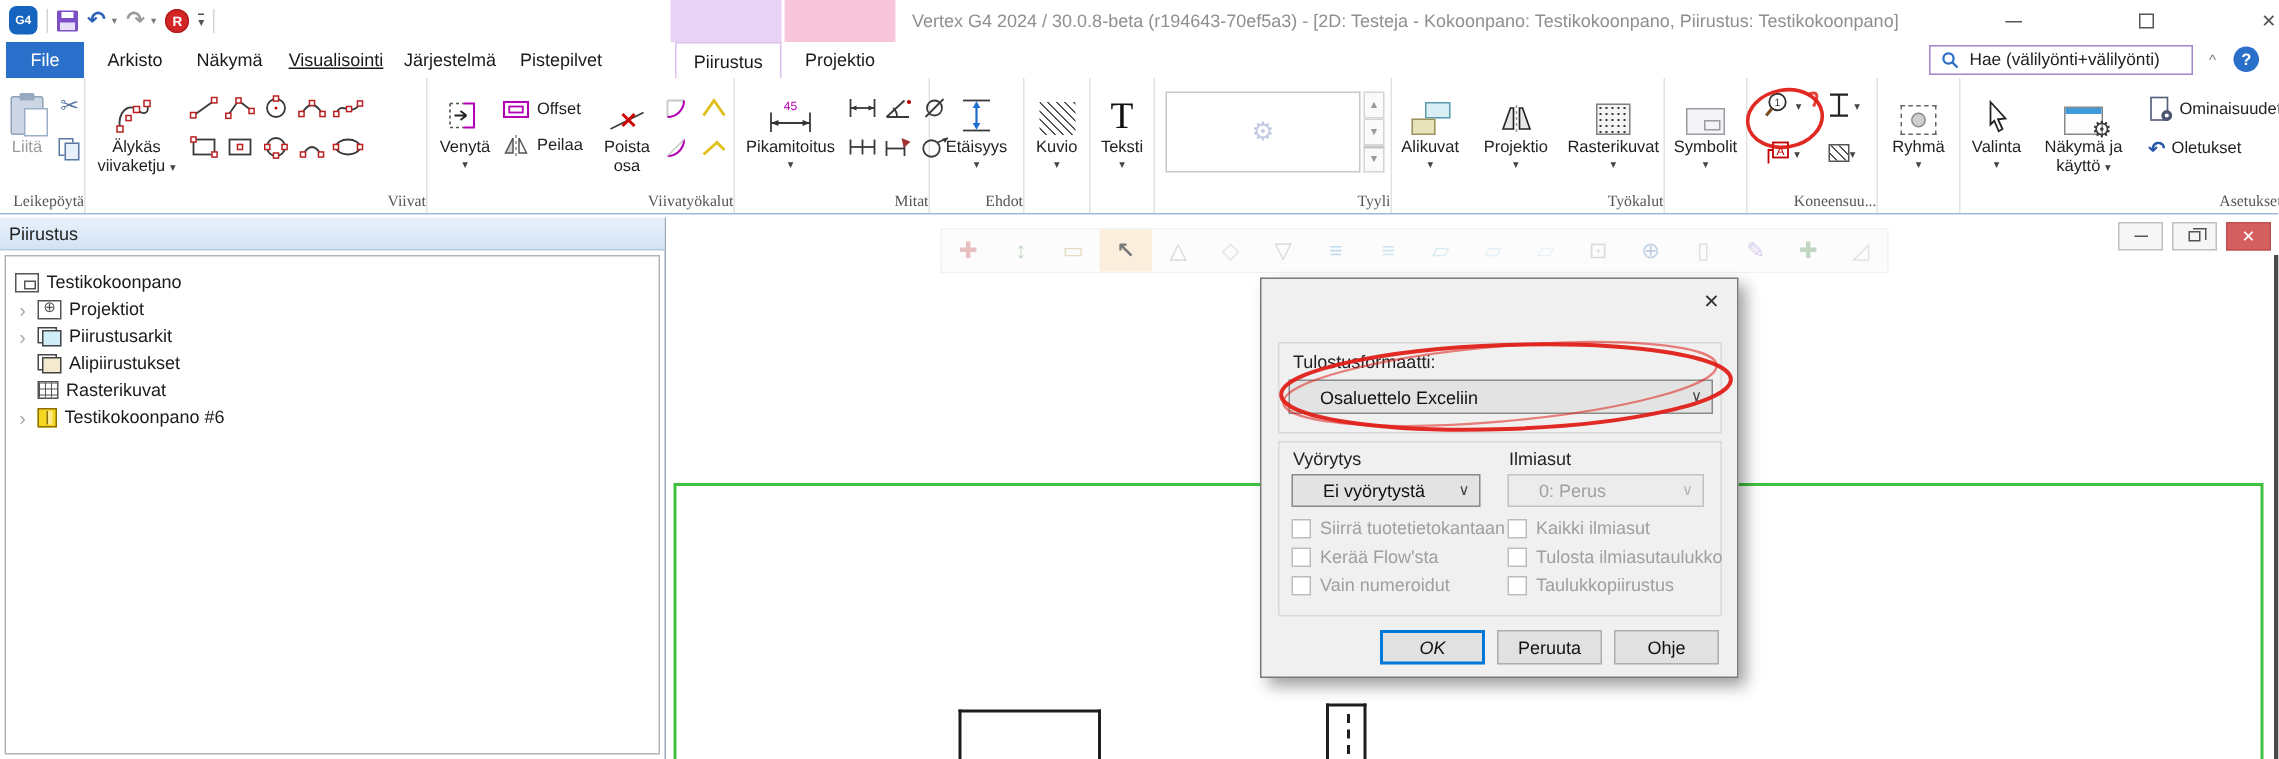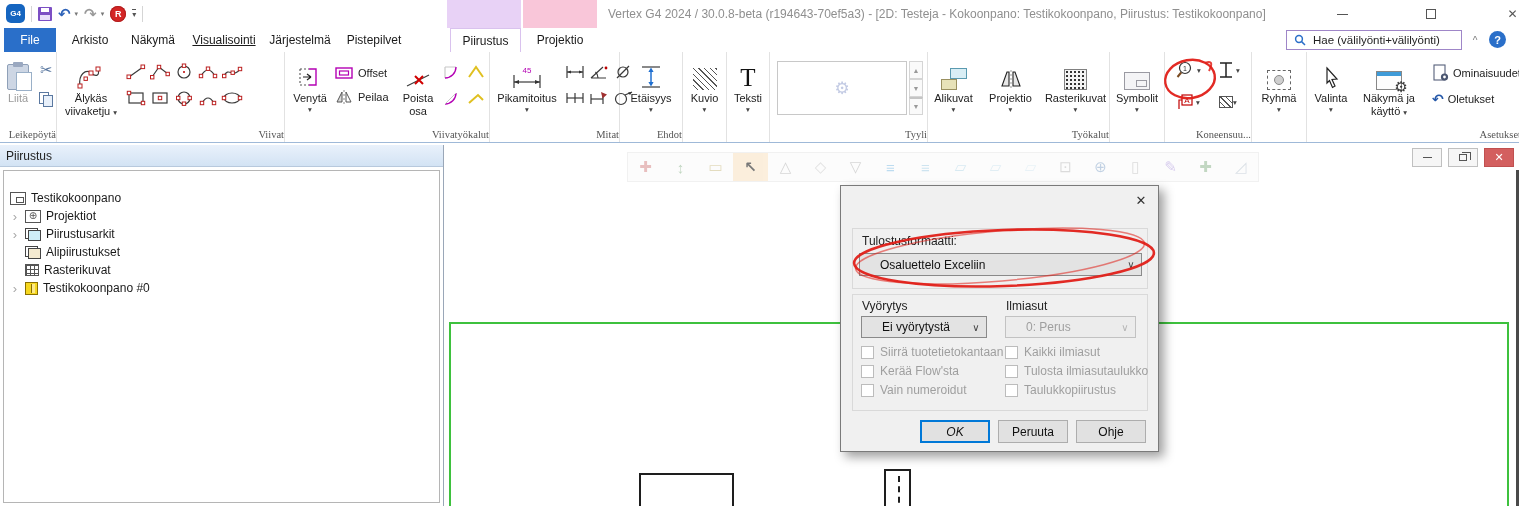--- a/index.html
+++ b/index.html
@@ -72,21 +72,21 @@
   .clipico::before { content:""; position:absolute; left:5px; top:-3px; width:10px; height:5px; background:#9aa8c0; border-radius:1px; }
   .clipico::after { content:""; position:absolute; right:-4px; bottom:-2px; width:14px; height:17px; background:#fff; border:1px solid #9ab0c8; }
   .copyico { width:16px; height:15px; position:relative; }
   .copyico i { position:absolute; width:10px; height:12px; background:#fff; border:1px solid #5a78a0; }
   .copyico i:last-child { left:4px; top:3px; background:#e8f0fa; }
   .dis { color:#9a9a9a; }
 
   
   #leftpanel { position:absolute; left:0; top:145px; width:444px; height:361px; background:#fff; border-right:1px solid #9aa7b8; }
   .pheader { height:22px; background:linear-gradient(#e9f1fb,#d3e3f4); border-bottom:1px solid #b8c9dd; font-size:12px; display:flex; align-items:center; padding-left:6px; color:#222; }
-  .treebox { position:absolute; top:25px; left:3px; right:3px; bottom:3px; border:1px solid #b5b5b5; background:#fff; padding-top:18px; }
+  .treebox { position:absolute; top:25px; left:3px; right:3px; bottom:3px; border:1px solid #b5b5b5; background:#fff; padding-top:8px; }
   .trow { display:flex; align-items:center; height:18px; font-size:12px; gap:5px; padding-left:6px; }
   .chev { width:10px; color:#a8a8a8; font-size:13px; text-align:center; flex:none; line-height:1; }
   .ti { width:16px; height:13px; position:relative; flex:none; }
   .ti-draw { border:1px solid #555; background:#fff; }
   .ti-draw::after { content:""; position:absolute; right:1px; bottom:1px; width:6px; height:4px; border:1px solid #555; }
   .ti-proj { border:1px solid #555; background:#fff; font-size:10px; color:#555; display:flex; align-items:center; justify-content:center; line-height:1; }
   .ti-sheets::before { content:""; position:absolute; left:0; top:0; width:11px; height:9px; background:#fff; border:1px solid #444; }
   .ti-sheets::after { content:""; position:absolute; right:0; bottom:0; width:11px; height:9px; background:#cfeef7; border:1px solid #444; }
   .ti-tan::after { background:#f4ead0; }
   .ti-grid { width:14px; height:12px; border:1px solid #555; background:#fff; background-image:linear-gradient(#555 1px,transparent 1px),linear-gradient(90deg,#555 1px,transparent 1px); background-size:4px 4px; }
@@ -644,21 +644,21 @@
       <span>Alipiirustukset</span>
     </div>
     <div class="trow">
       <span class="chev"></span>
       <span class="ti ti-grid"></span>
       <span>Rasterikuvat</span>
     </div>
     <div class="trow">
       <span class="chev">›</span>
       <span class="ti ti-part"></span>
-      <span>Testikokoonpano #0</span>
+      <span>Testikokoonpano #6</span>
     </div>
   </div>
 </div>
 
 <div id="canvas">
   <div class="childbtns">
     <div class="cb">
         <span class="wb-min-glyph" style="width:9px;"></span>
       </div>
     <div class="cb">

